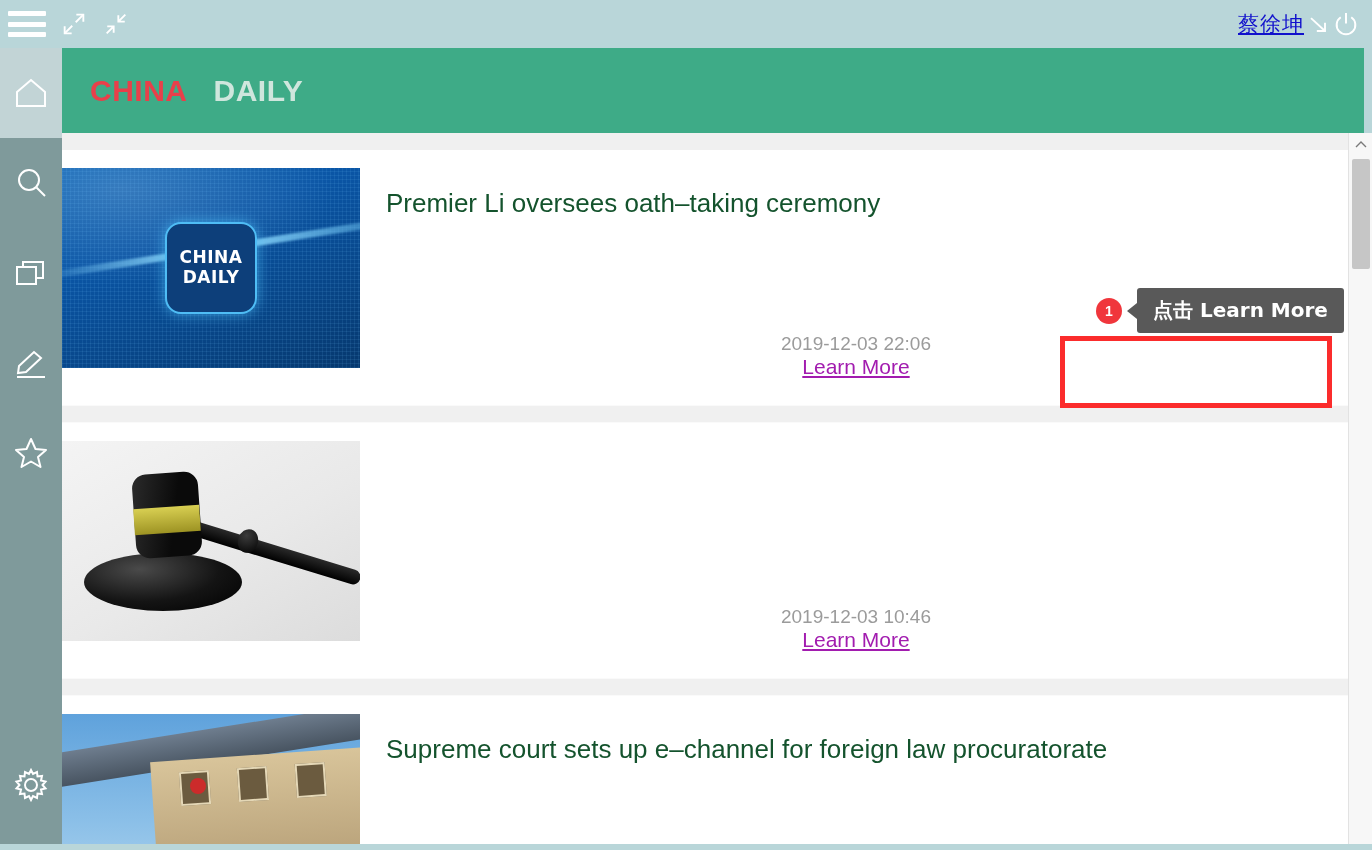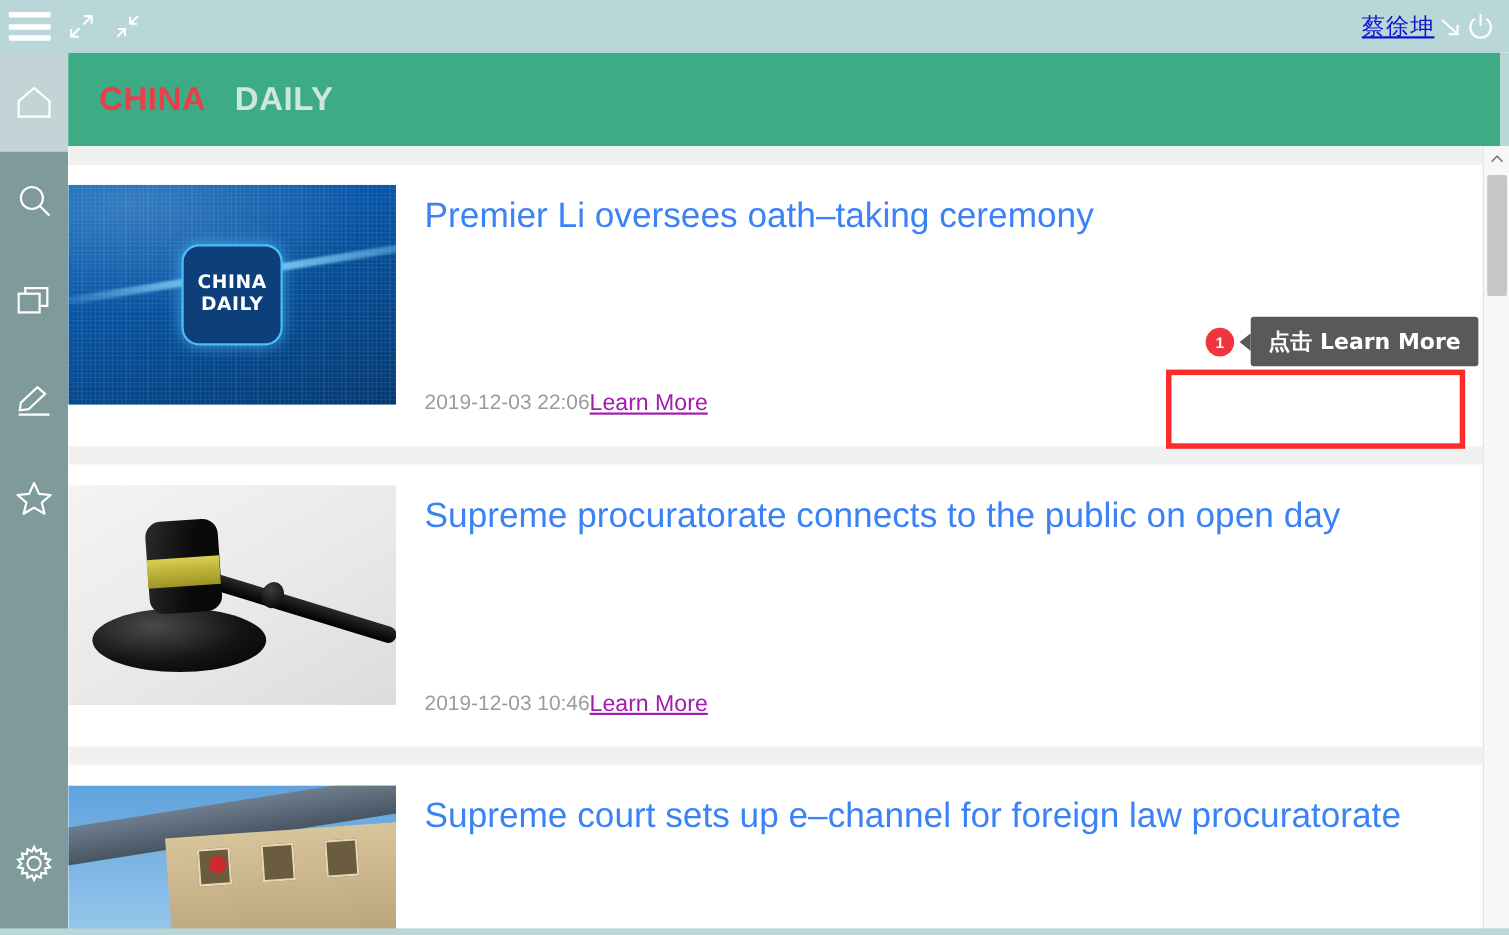--- a/index.html
+++ b/index.html
@@ -91,28 +91,28 @@
   }
   .thumb {
     width: 298px; height: 200px;
     margin-left: 0; flex: 0 0 298px;
     overflow: hidden; position: relative;
   }
   .card-body {
     flex: 1; position: relative; padding-left: 26px; padding-right: 22px;
   }
   .card-title {
-    font-size: 32px; color: #3b82f6; line-height: 1.2;
-    margin-top: 8px; cursor: pointer;
+    font-size: 26px; color: #14532d; line-height: 1.2;
+    margin-top: 20px; cursor: pointer;
     font-family: "Liberation Sans", sans-serif;
     white-space: nowrap;
   }
   .card-foot {
     position: absolute; left: 26px; right: 22px; bottom: 26px;
-    display: flex; align-items: center; justify-content: flex-start;
+    display: flex; align-items: center; justify-content: space-between; flex-direction: column;
   }
   .card-date { font-size: 19px; color: #9b9b9b; }
   .learn-more {
     font-size: 21px; color: #a21caf; text-decoration: underline;
     cursor: pointer;
   }
 
   
   .thumb-cd {
     width: 100%; height: 100%;
@@ -411,21 +411,20 @@
       <div class="thumb">
         <div class="thumb-gavel">
           <div class="gv-base"></div>
           <div class="gv-handle"></div>
           <div class="gv-head"></div>
           <div class="gv-band"></div>
           <div class="gv-knob"></div>
         </div>
       </div>
       <div class="card-body">
-        <div class="card-title">Supreme procuratorate connects to the public on open day</div>
         <div class="card-foot">
           <span class="card-date">2019-12-03 10:46</span>
           <span class="learn-more">Learn More</span>
         </div>
       </div>
     </div>
 
     <div class="gap-band"></div>
 
     <div class="card">

